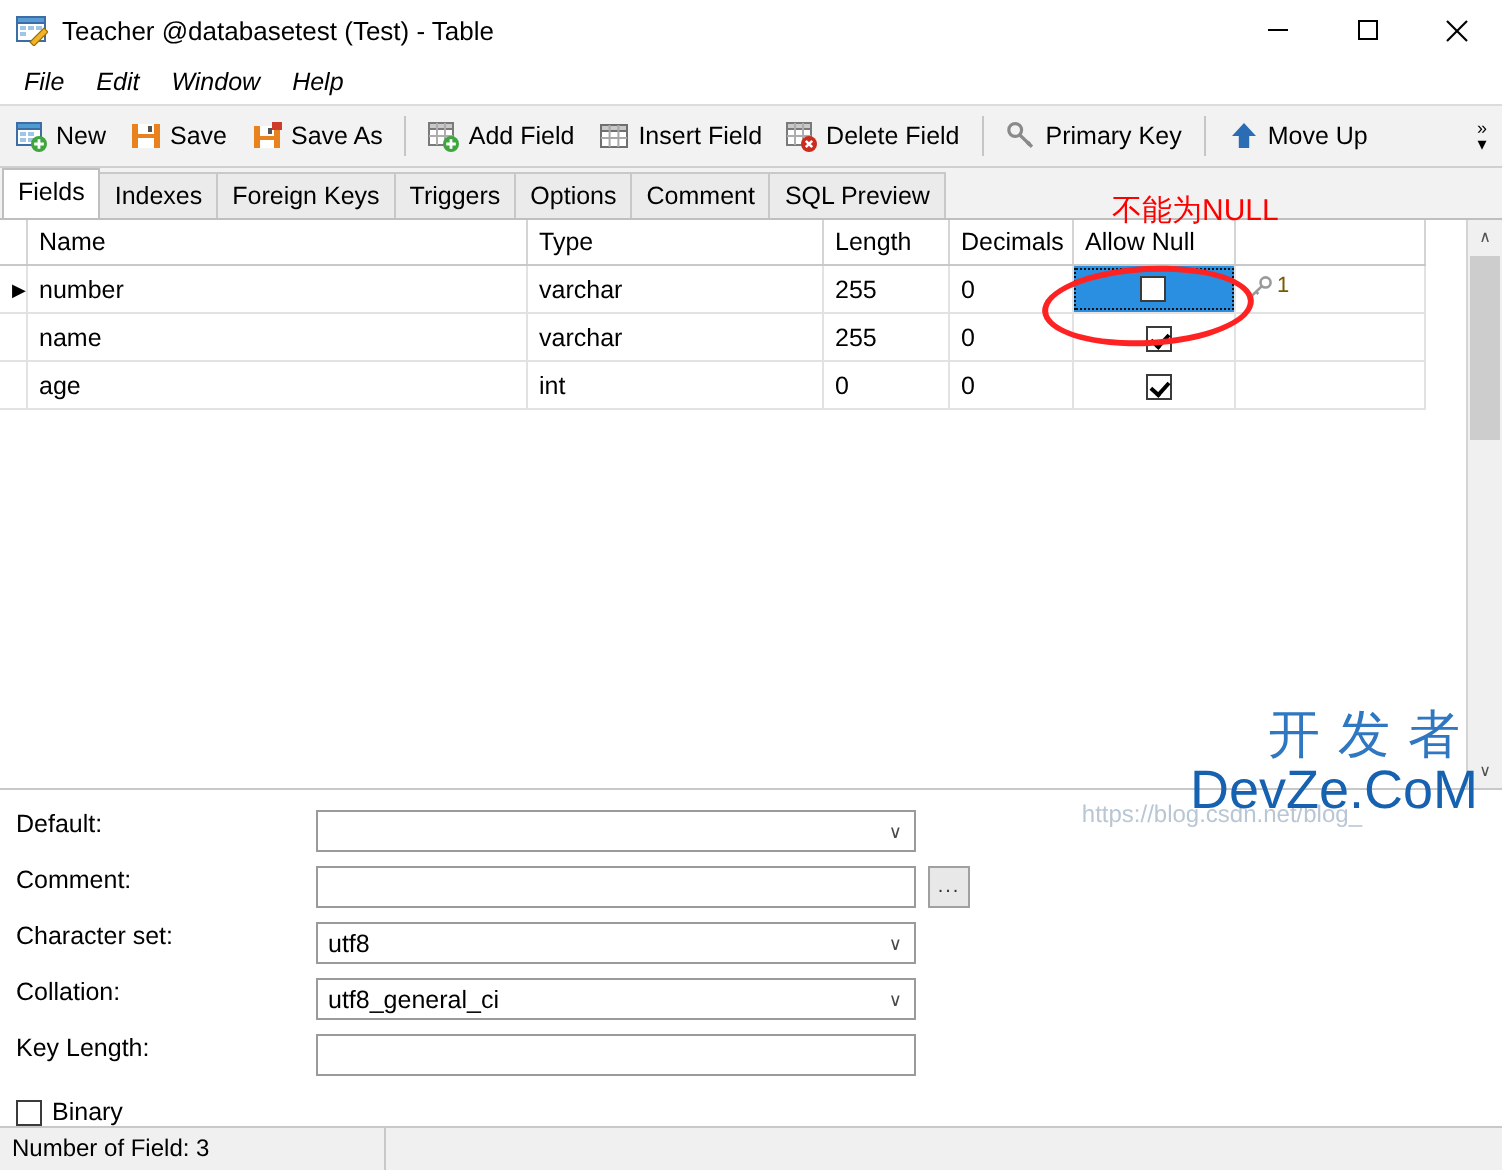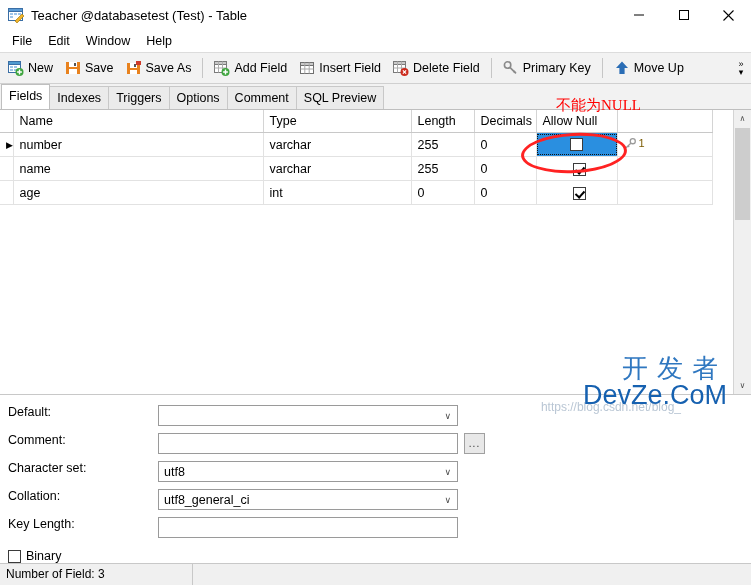--- a/index.html
+++ b/index.html
@@ -71,20 +71,21 @@
     display: flex;
     align-items: center;
     background: #ffffff;
     padding-left: 4px;
   }
   .menu-item {
     padding: 2px 8px;
     font-size: 12.5px;
     color: #000000;
     white-space: nowrap;
+    font-style: italic;
   }
 
   
   .toolbar {
     height: 30px;
     min-height: 30px;
     display: flex;
     align-items: center;
     background: #f2f2f2;
     border-top: 1px solid #dcdcdc;
@@ -286,21 +287,21 @@
     color: #7a5a00;
   }
 
   
   .red-anno {
     position: absolute;
     left: 556px;
     top: 96px;
     font-size: 15px;
     color: #ff0000;
-    font-family: Liberation Serif, serif;
+    font-family: Liberation Sans, sans-serif;
     white-space: nowrap;
     z-index: 30;
     pointer-events: none;
   }
   .red-circle {
     position: absolute;
     left: 521px;
     top: 133px;
     width: 100px;
     height: 34px;
@@ -390,21 +391,21 @@
     box-sizing: border-box;
   }
   .status-cell.first {
     width: 193px;
     border-right: 1px solid #c8c8c8;
   }
 
   
   .wm {
     position: absolute;
-    right: 24px;
+    right: 12px;
     bottom: 17px;
     text-align: right;
     z-index: 40;
     pointer-events: none;
     line-height: 1;
   }
   .wm-cn {
     font-family: "DejaVu Sans", sans-serif;
     font-size: 26px;
     color: #2f77c0;
@@ -589,20 +590,21 @@
 
     <div class="tb-overflow">
       <span>»</span>
       <span>▾</span>
     </div>
   </div>
 
   <div class="tabbar">
     <div class="tab active">Fields</div>
     <div class="tab">Indexes</div>
+    <div class="tab">Foreign Keys</div>
     <div class="tab">Triggers</div>
     <div class="tab">Options</div>
     <div class="tab">Comment</div>
     <div class="tab">SQL Preview</div>
   </div>
 
   <div class="grid-wrap">
     <div class="grid">
 
       <table class="hdr">

